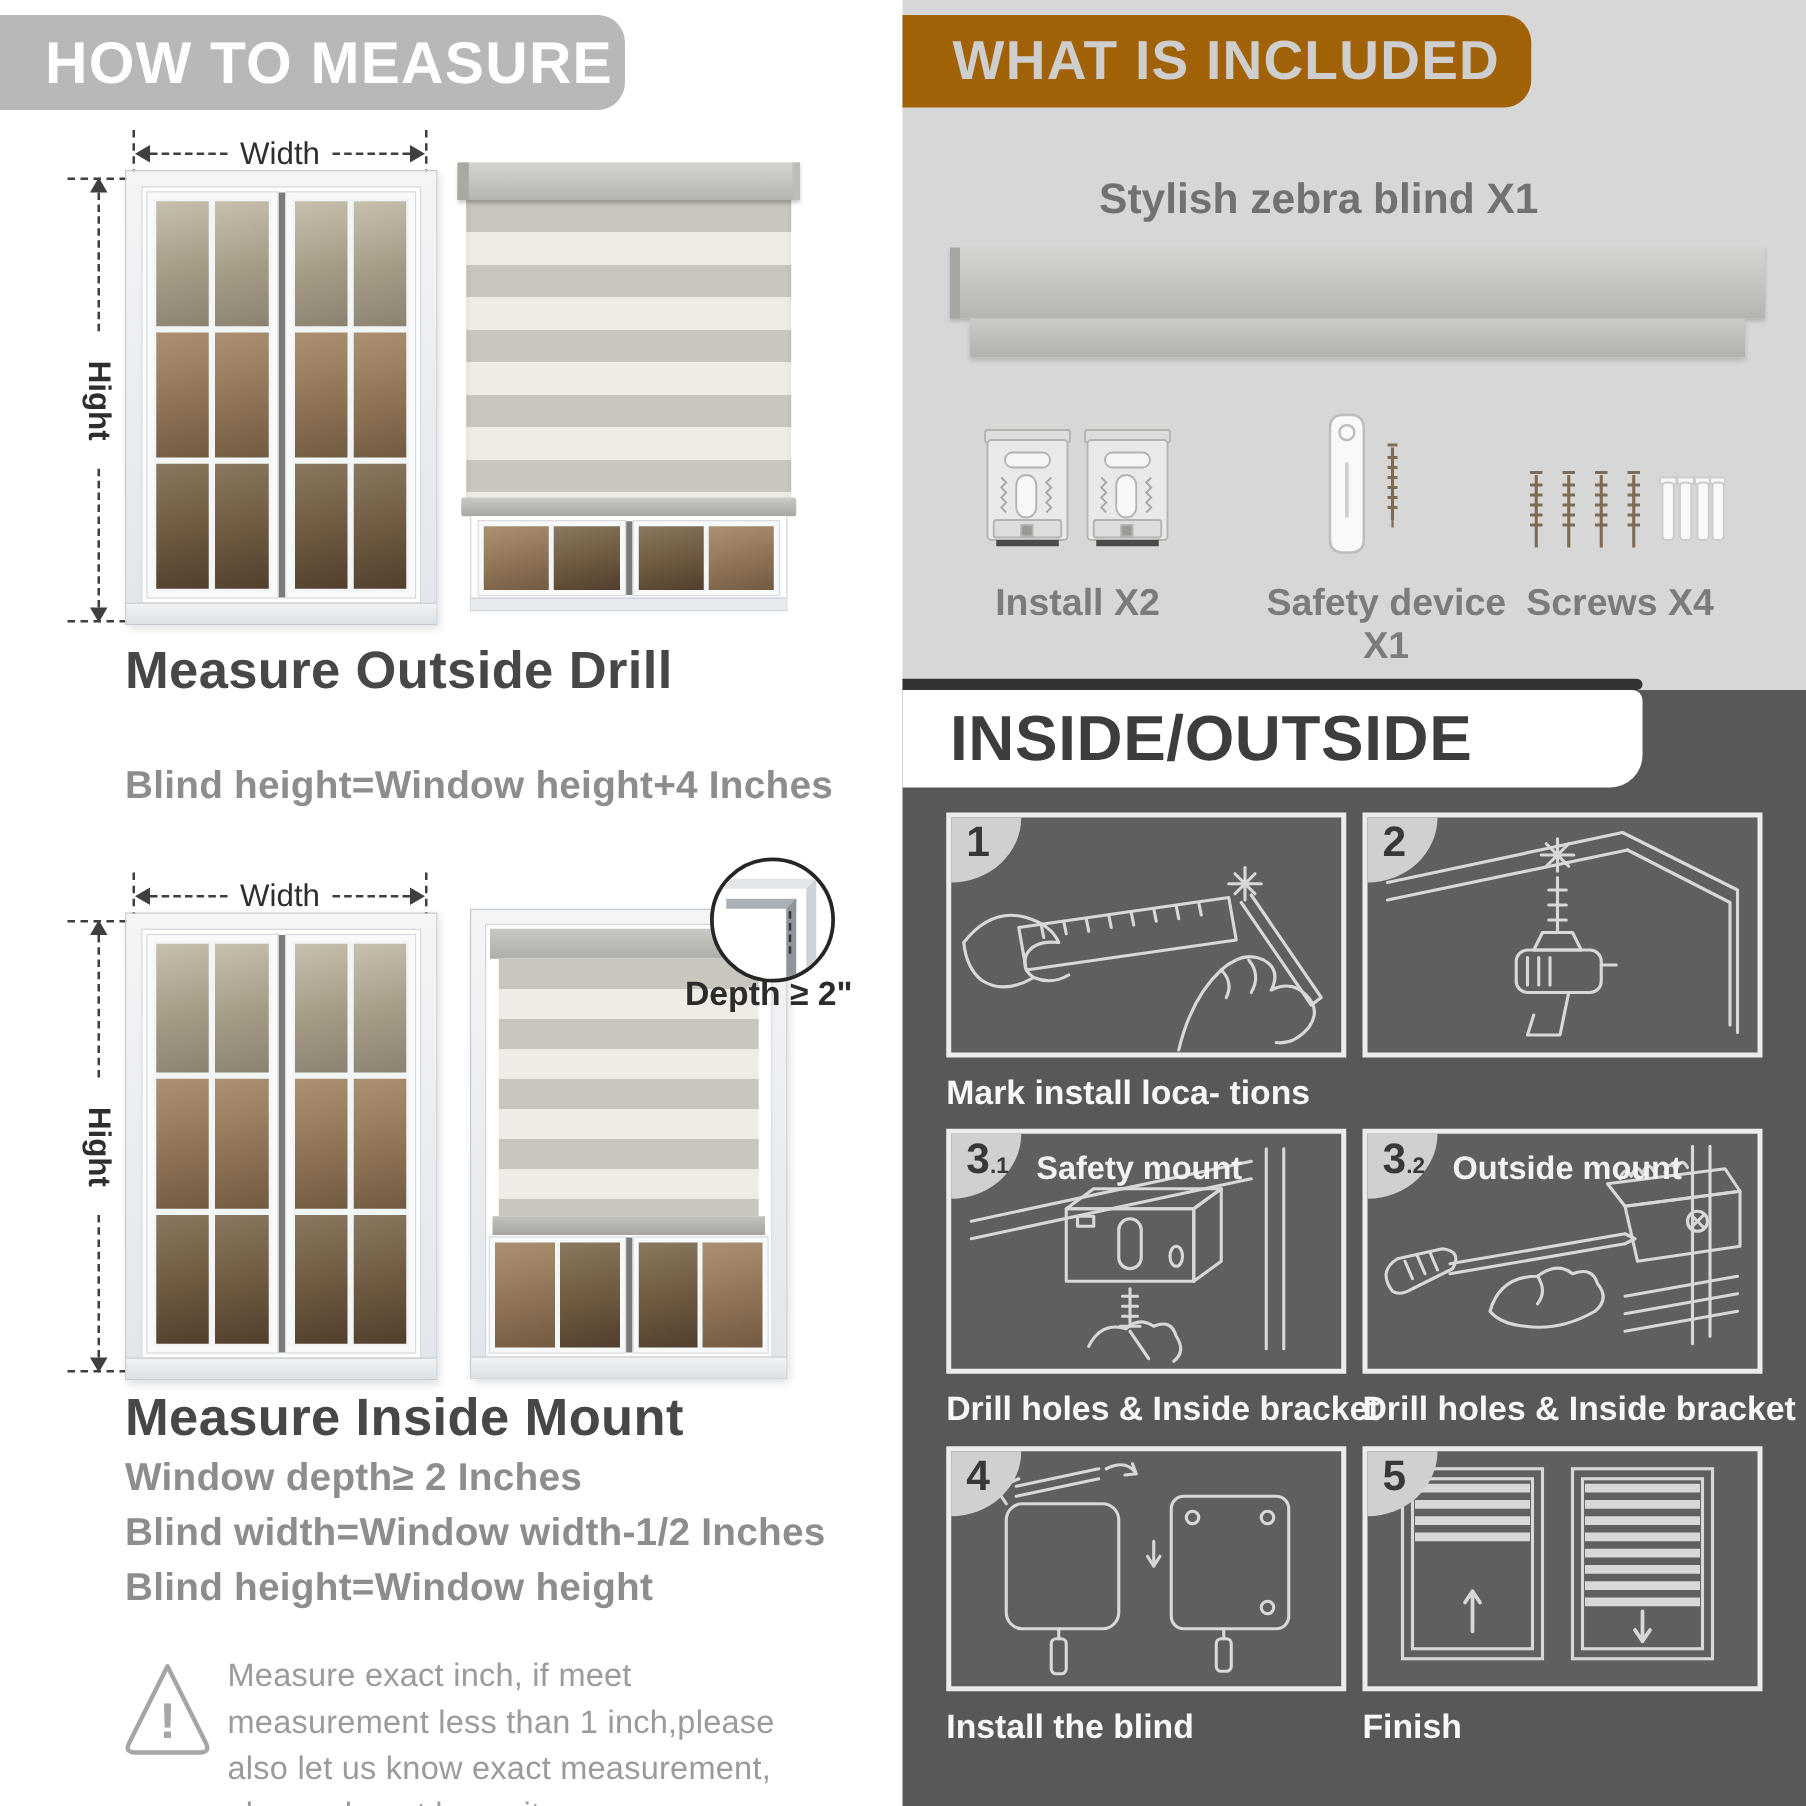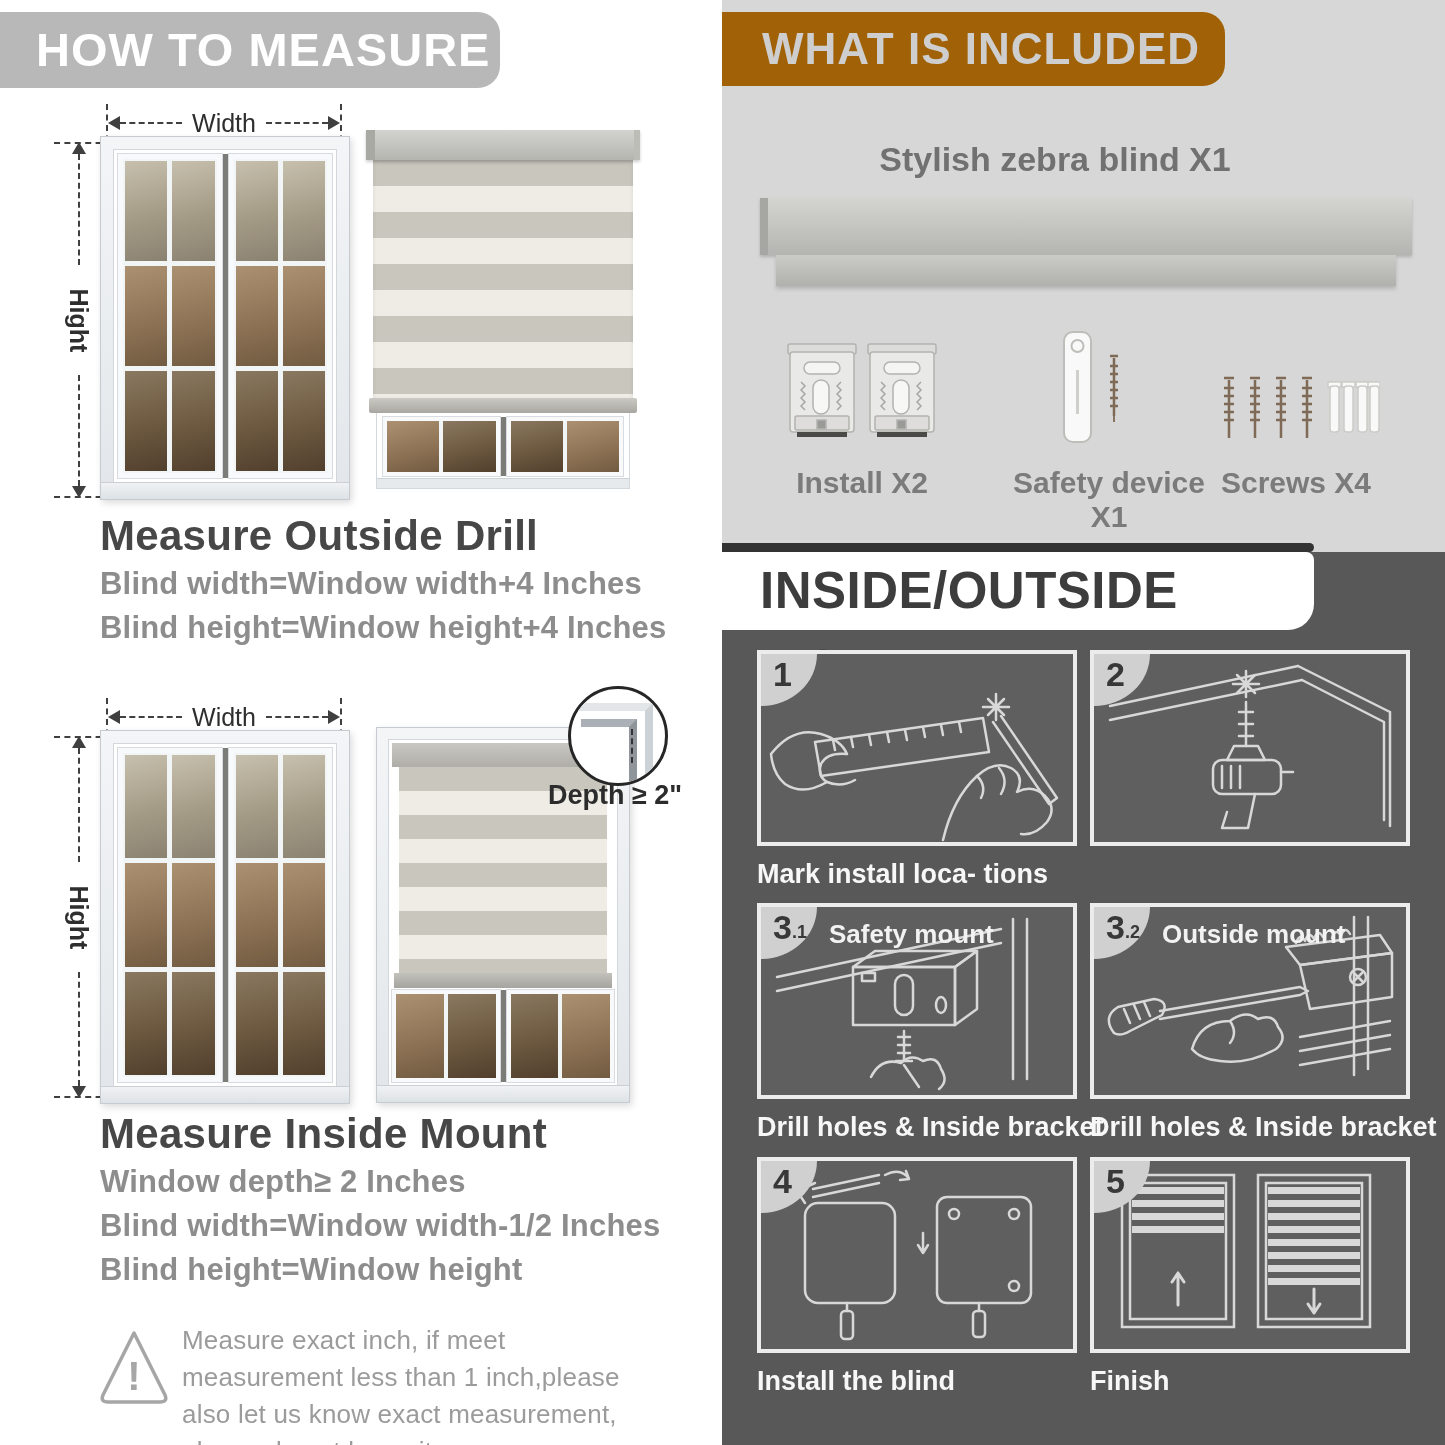--- a/index.html
+++ b/index.html
@@ -177,21 +177,20 @@
       <div class="mullion"></div>
       <div class="mini-sash">
           <i class="cell g-bot"></i>
           <i class="cell g-mid"></i>
         </div>
       <div class="mini-sill"></div>
     </div>
   </div>
 
   <div class="abs section-title" style="left:100px;top:512px;">Measure Outside Drill</div>
-  <div class="abs section-line" style="left:100px;top:566px;">Blind width=Window width+4 Inches</div>
   <div class="abs section-line" style="left:100px;top:610px;">Blind height=Window height+4 Inches</div>
 
   <div class="abs" style="left:100px;top:698px;width:248px;height:48px;">
     <div class="vbound" style="left:6px;"></div>
     <div class="vbound" style="right:6px;"></div>
     <div class="dim-w" style="margin:6px 8px 0;">
       <span class="arr-l"></span>
       <span class="dash"></span>
       <span class="dim-label">Width</span>
       <span class="dash"></span>

